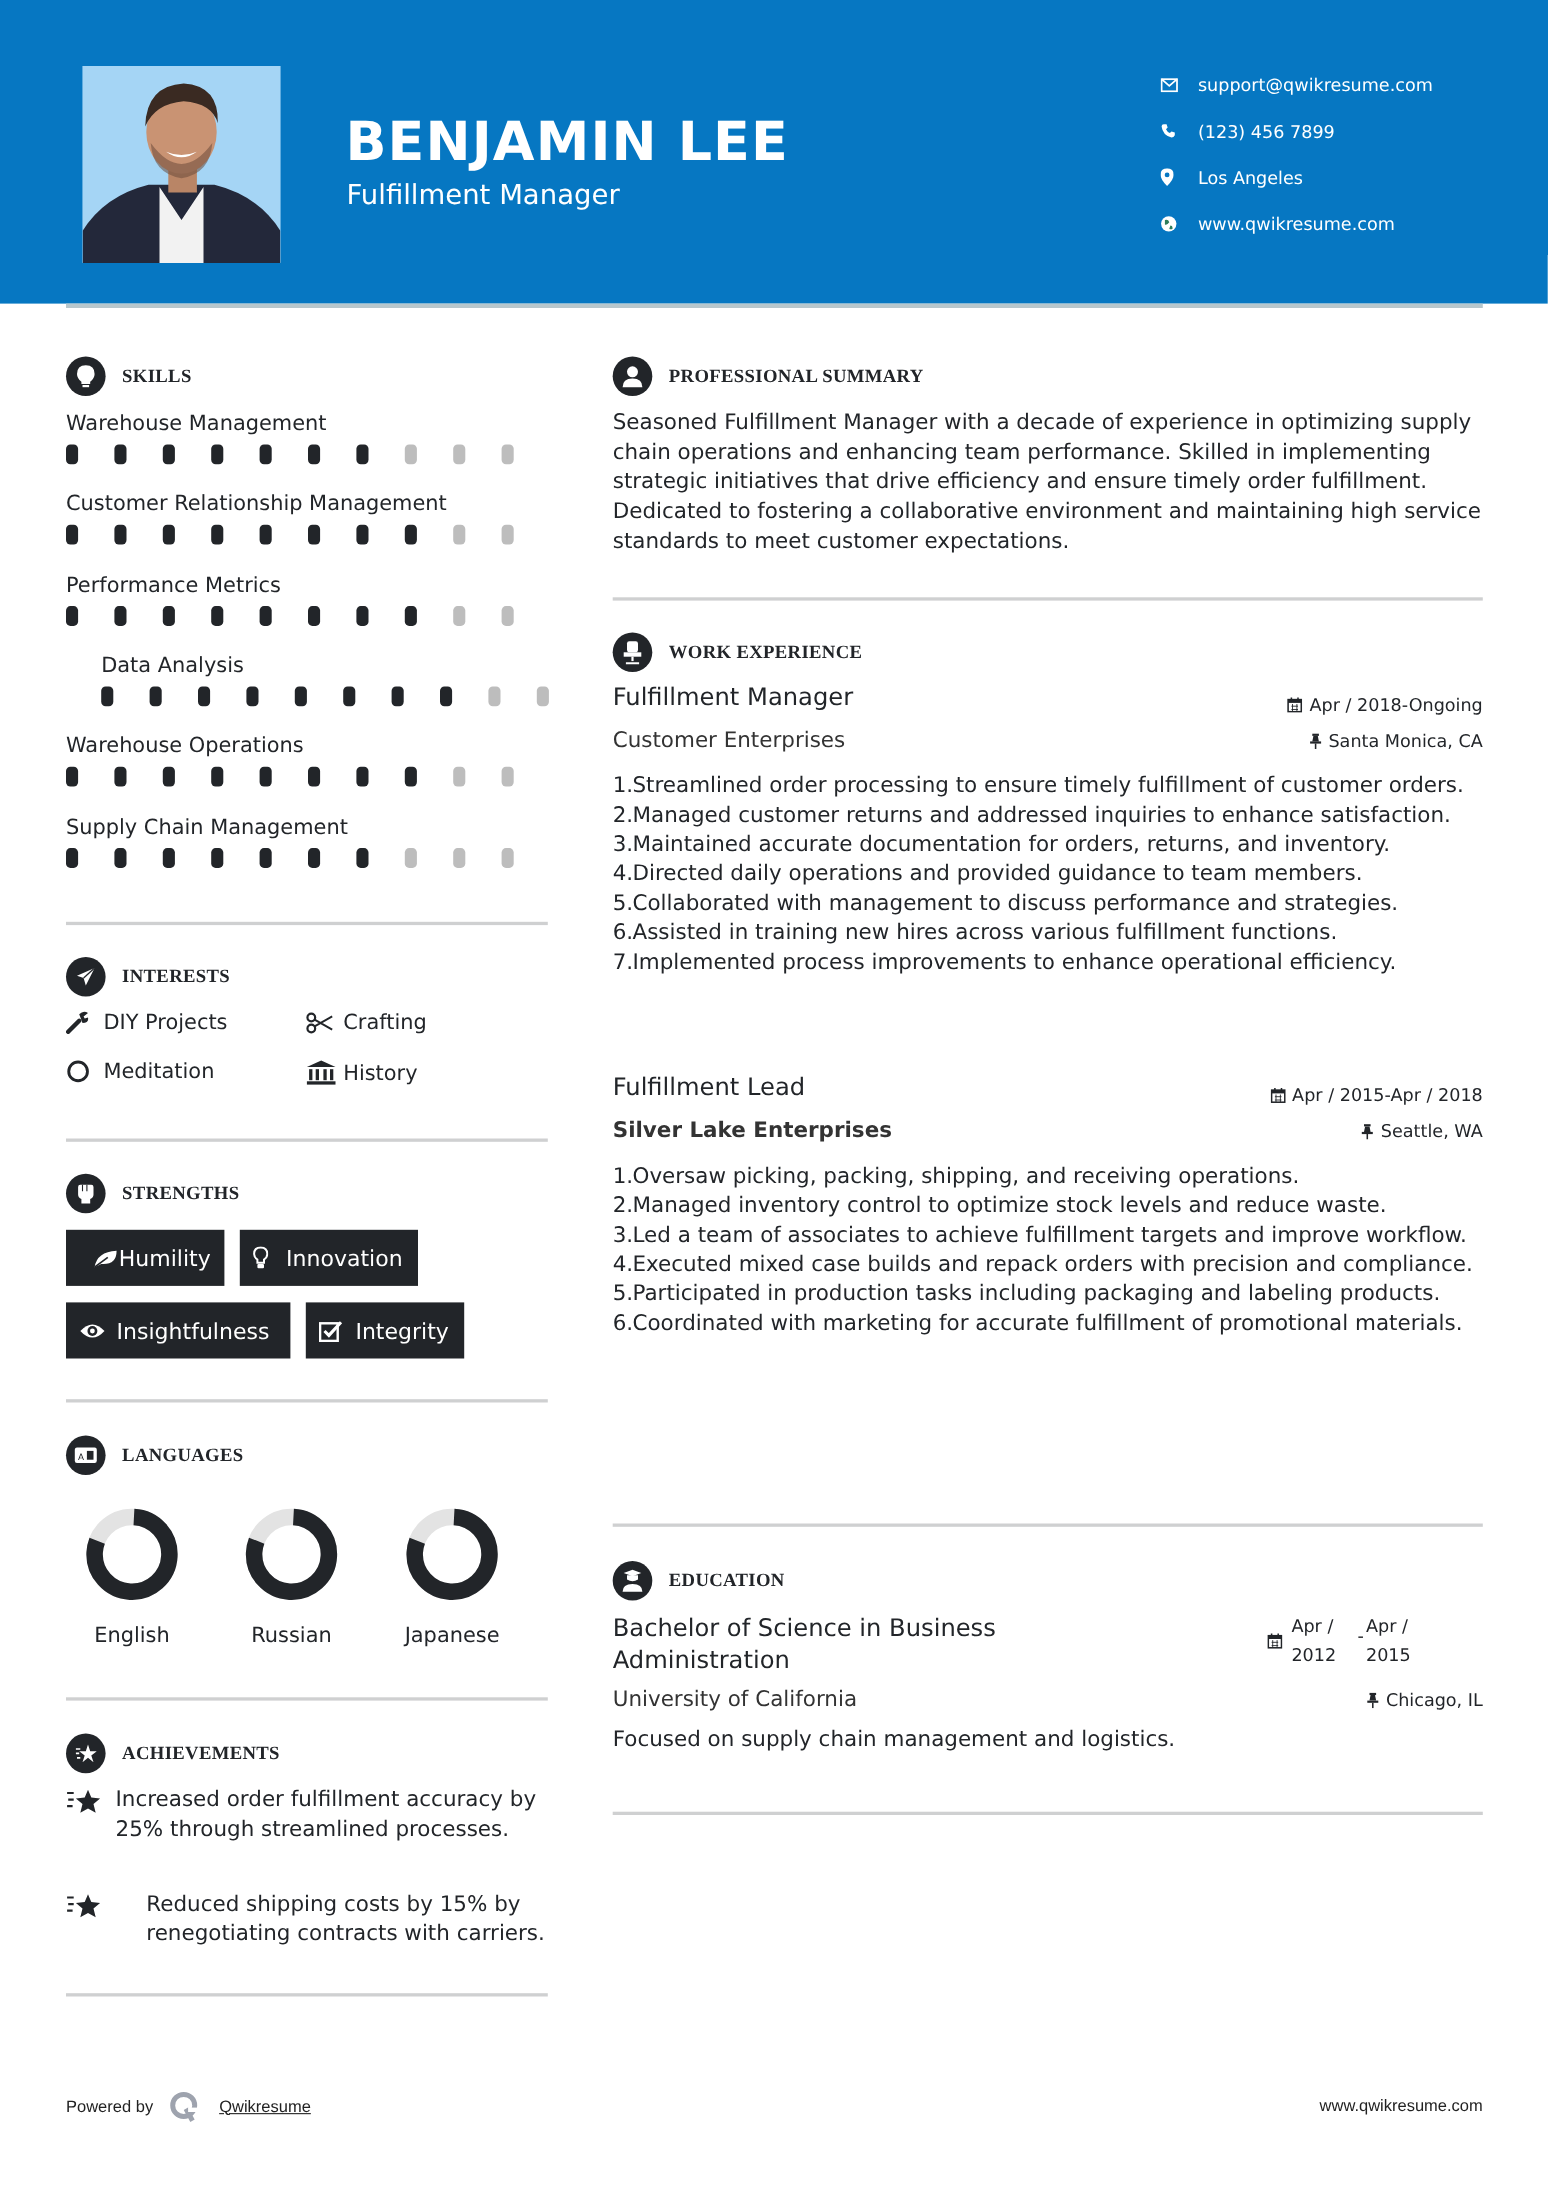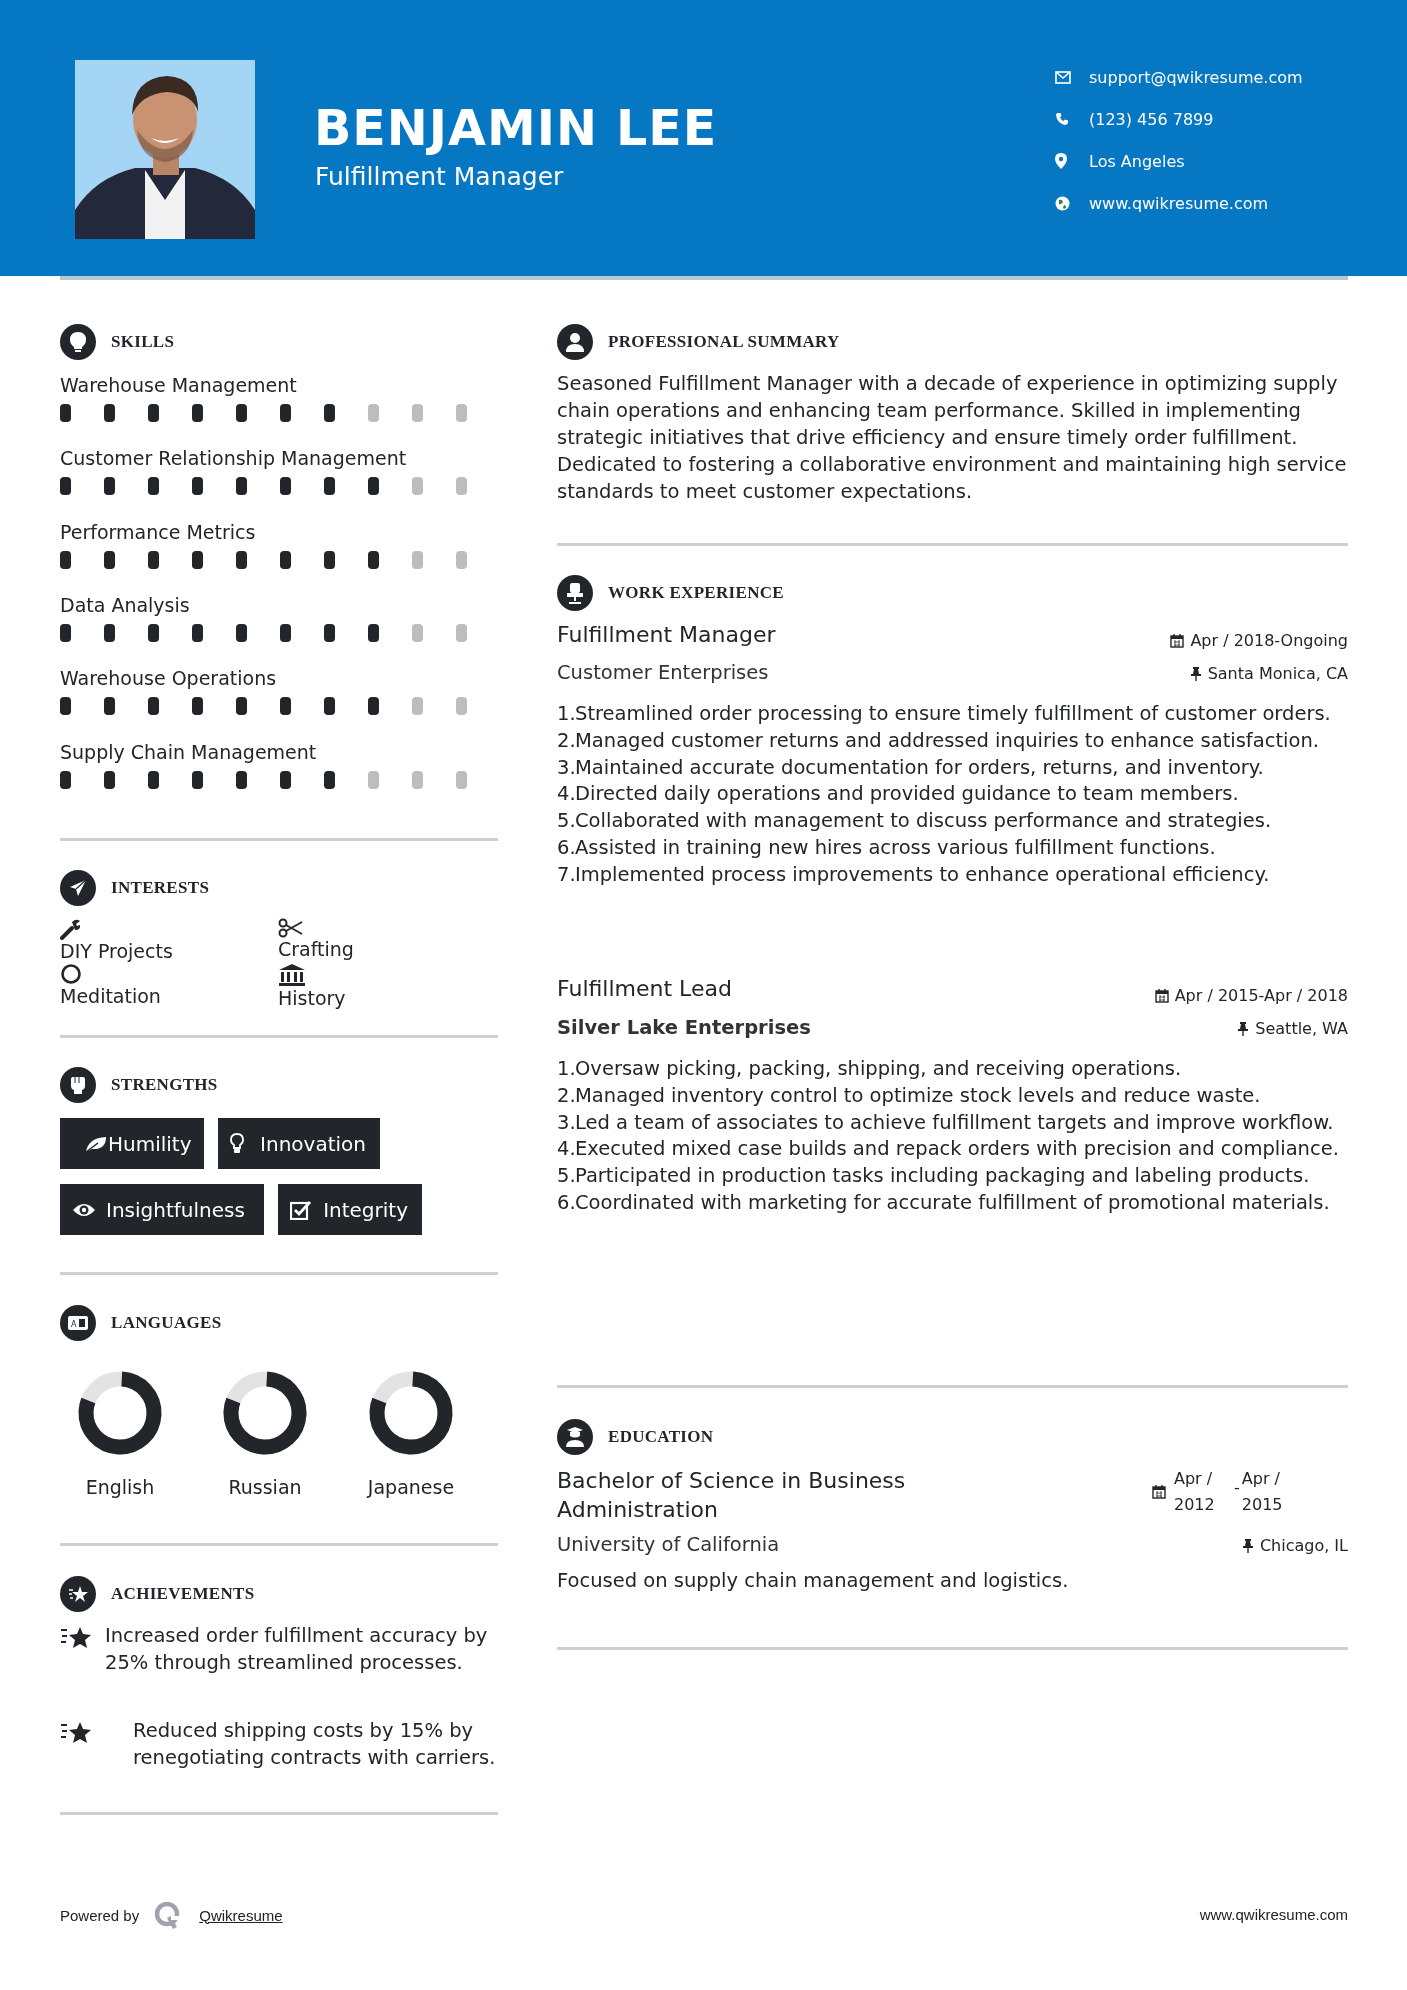--- a/index.html
+++ b/index.html
@@ -24,21 +24,21 @@
   .hr { position: absolute; height: 3px; background: #cfd0d1; }
 
   
   .skill { position: absolute; left: 60px; width: 440px; }
   .skill-name { font-size: 19px; color: #222529; height: 30px; line-height: 26px; }
   .dots { display: flex; height: 22px; align-items: center; }
   .dot { width: 14px; height: 18px; border-radius: 4px; margin-right: 33px; background: #bdbdbd; }
   .dot.on { background: #222529; }
 
   
-  .interest { position: absolute; display: flex; align-items: flex-start; font-size: 19px; flex-direction: column; }
+  .interest { position: absolute; display: flex; align-items: flex-end; font-size: 19px; }
   .interest .iicon { width: 34px; display: inline-flex; align-items: center; }
 
   
   .chip { position: absolute; height: 51px; background: #222529; color: #ffffff; display: flex; align-items: center; padding: 0 14px 0 12px; font-size: 20px; }
   .chip .chicon { width: 34px; display: inline-flex; align-items: center; }
 
   
   .lang { position: absolute; width: 146px; text-align: center; }
   .lang svg { display: block; margin: 0 auto; }
   .lang-name { font-size: 19px; margin-top: 18px; }
@@ -173,21 +173,21 @@
         <span class="dot on"></span>
         <span class="dot on"></span>
         <span class="dot on"></span>
         <span class="dot on"></span>
         <span class="dot on"></span>
         <span class="dot on"></span>
         <span class="dot"></span>
         <span class="dot"></span>
       </div>
     </div>
-    <div class="skill" style="top: 591.9px;">
+    <div class="skill" style="top: 591.9px; margin-left: 32px;">
       <div class="skill-name">Data Analysis</div>
       <div class="dots">
         <span class="dot on"></span>
         <span class="dot on"></span>
         <span class="dot on"></span>
         <span class="dot on"></span>
         <span class="dot on"></span>
         <span class="dot on"></span>
         <span class="dot on"></span>
         <span class="dot on"></span>

